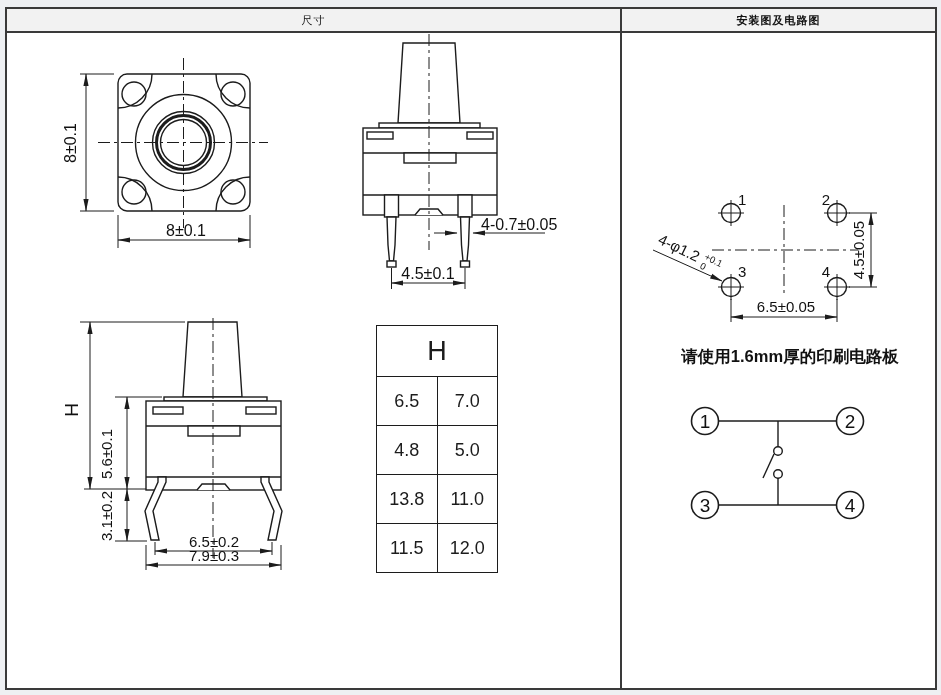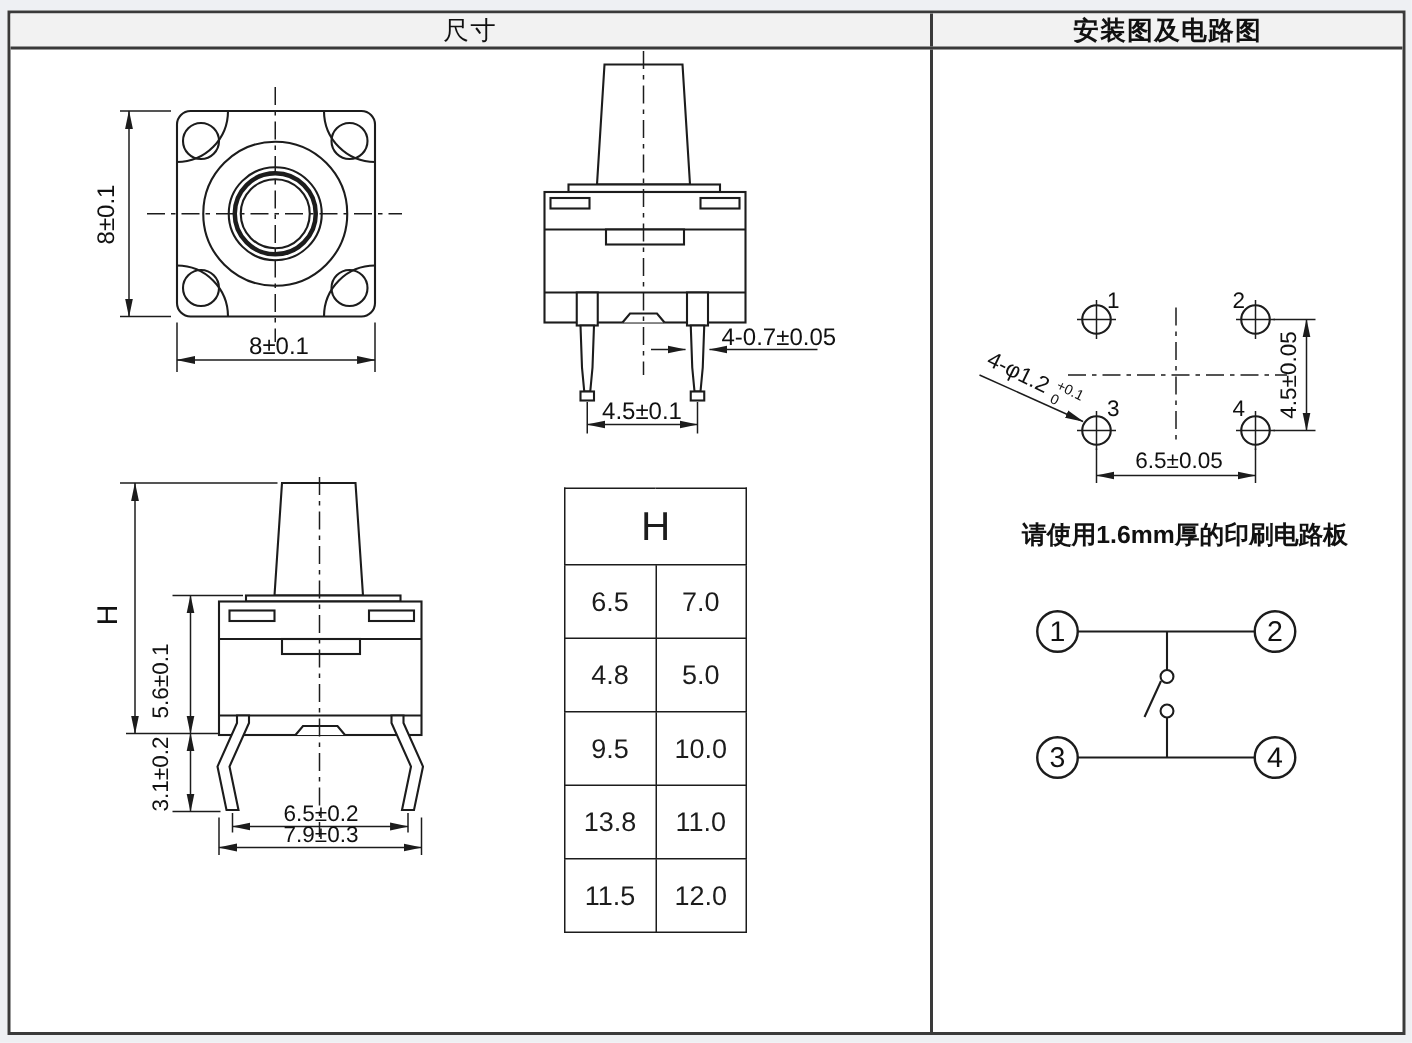--- a/index.html
+++ b/index.html
@@ -1,20 +1,20 @@
 <!DOCTYPE html>
 <html><head>
 <meta charset="utf-8">
 <style>
   html,body{margin:0;padding:0;}
   body{background:#e9ecf1;font-family:"Liberation Sans", sans-serif;}
   .page{position:relative;width:941px;height:695px;background:#eef0f3;overflow:hidden;}
   .frame{position:absolute;left:5px;top:7px;width:928px;height:679px;border:2px solid #3a3a3a;background:#ffffff;display:flex;flex-direction:column;}
   .header-row{display:flex;height:22px;background:#f2f2f2;border-bottom:2px solid #3a3a3a;flex:0 0 auto;}
-  .header-cell{display:flex;align-items:center;justify-content:center;font-size:17px;color:#111;letter-spacing:1px;}
+  .header-cell{display:flex;align-items:center;justify-content:center;font-size:11px;color:#111;letter-spacing:1px;}
   .header-left{width:613px;border-right:2px solid #3a3a3a;}
   .header-right{flex:1;font-weight:bold;}
   .content{flex:1;display:flex;}
   .content-left{width:613px;border-right:2px solid #3a3a3a;}
   .content-right{flex:1;}
   .h-table{position:absolute;left:376px;top:325px;width:122px;border-collapse:collapse;z-index:2;background:#fff;}
   .h-table td,.h-table th{border:1.5px solid #1c1c1c;text-align:center;vertical-align:middle;color:#1c1c1c;font-weight:normal;}
   .h-table th{height:48px;font-size:27px;}
   .h-table td{height:46px;width:61px;font-size:18px;}
   .svg-overlay{position:absolute;left:0;top:0;z-index:3;pointer-events:none;}
@@ -52,24 +52,20 @@
         </tr>
     <tr>
       <td>6.5</td>
       <td>7.0</td>
         </tr>
     <tr>
       <td>4.8</td>
       <td>5.0</td>
         </tr>
     <tr>
-      <td>9.5</td>
-      <td>10.0</td>
-        </tr>
-    <tr>
       <td>13.8</td>
       <td>11.0</td>
         </tr>
     <tr>
       <td>11.5</td>
       <td>12.0</td>
         </tr>
   </tbody>
     </table>
 

